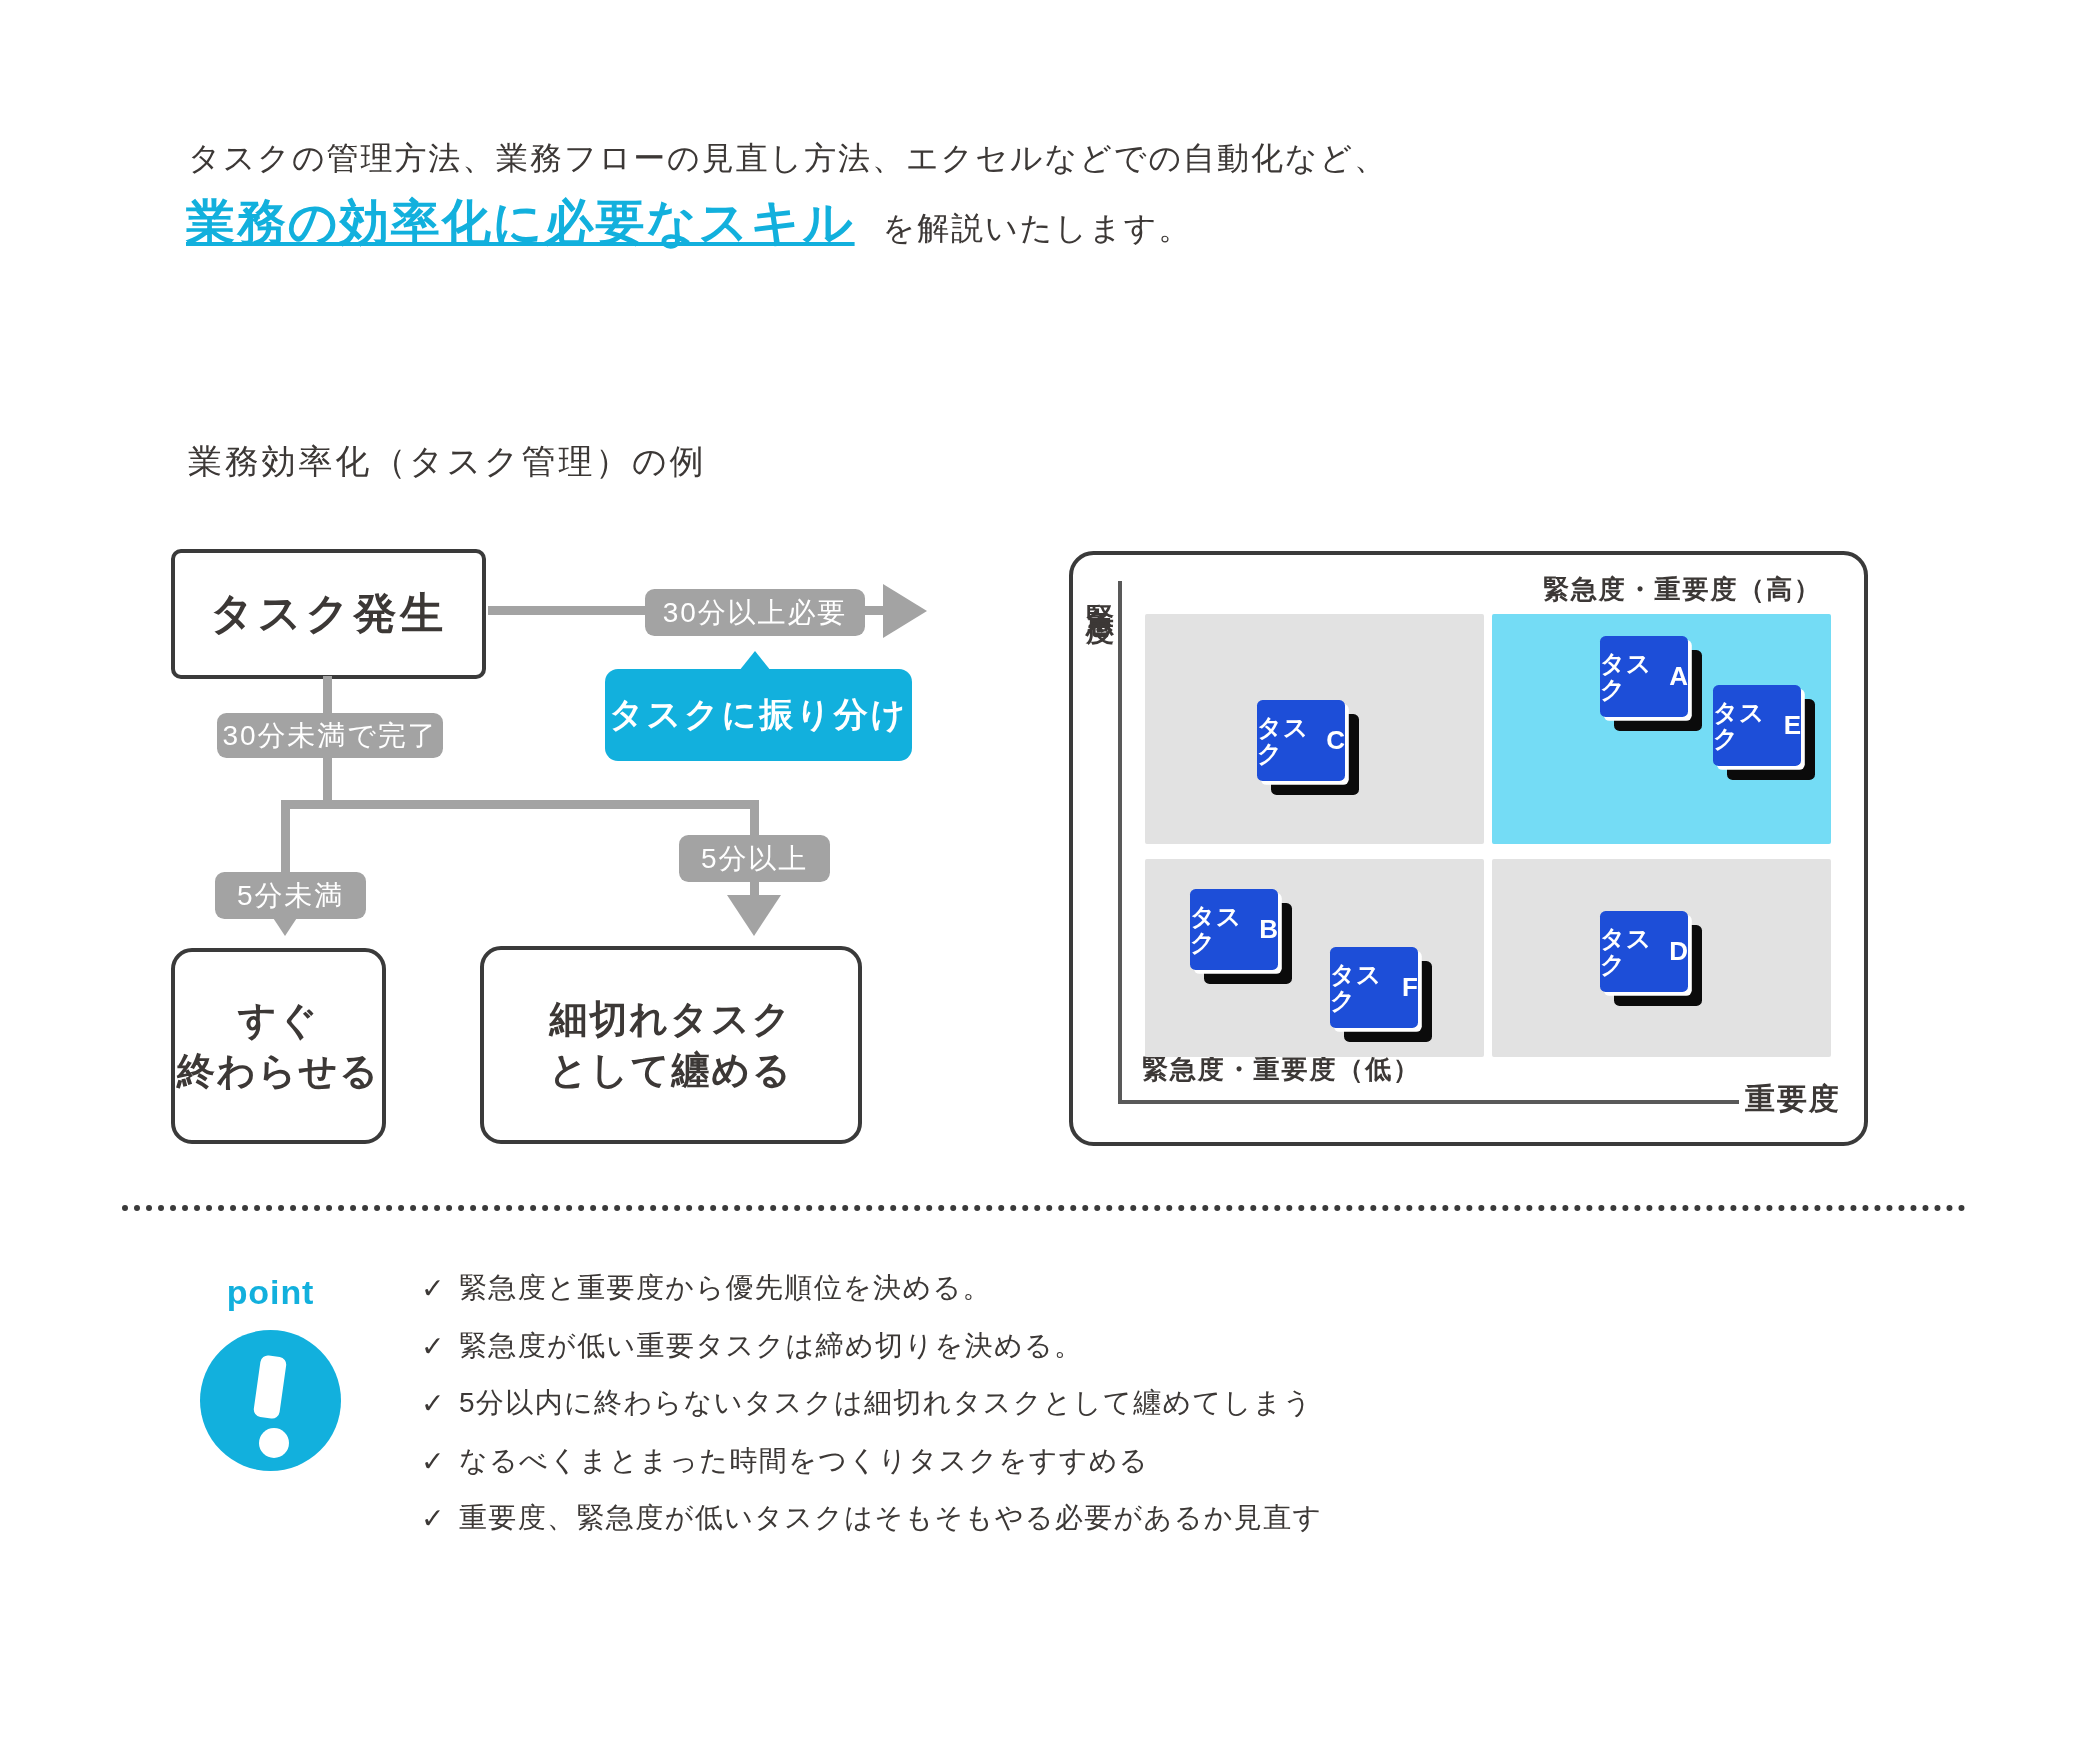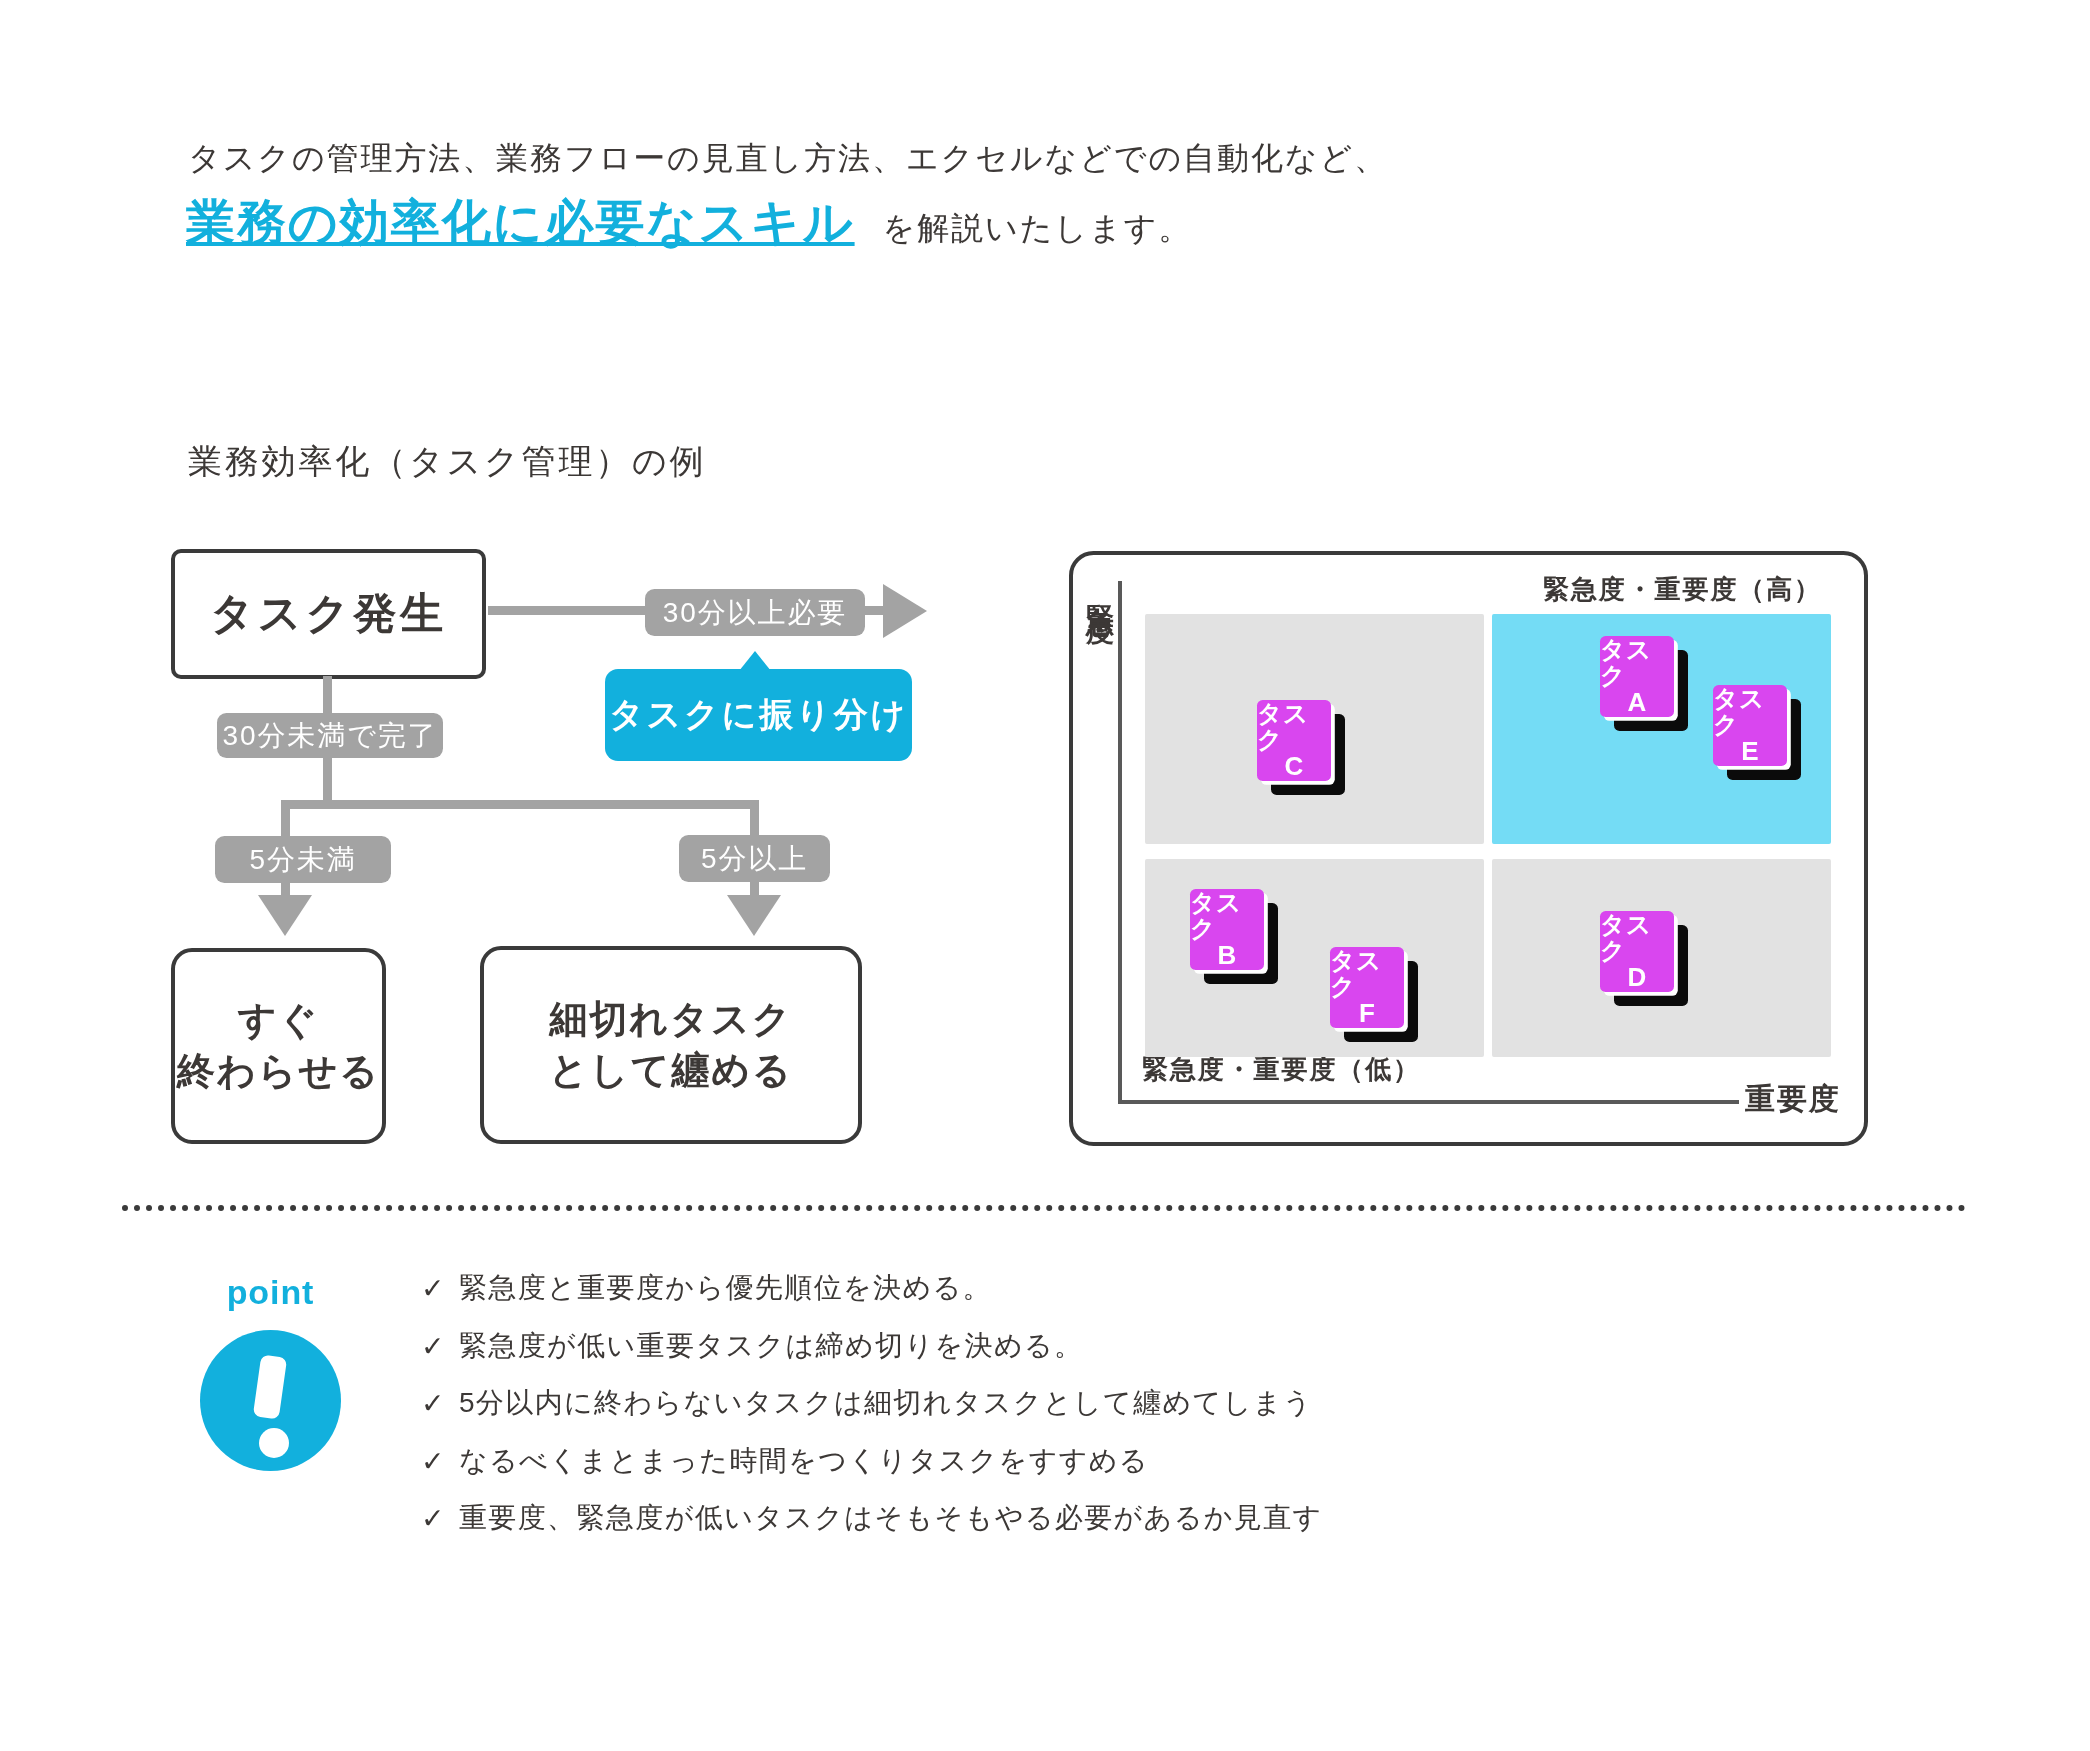--- a/index.html
+++ b/index.html
@@ -34,21 +34,21 @@
     border-left:44px solid #a3a3a3;border-top:27px solid transparent;border-bottom:27px solid transparent;}
   .arrow-down{width:0;height:0;z-index:1;
     border-top:41px solid #a3a3a3;border-left:27px solid transparent;border-right:27px solid transparent;}
   .arrow-down-left{left:258px;top:895px;}
   .arrow-down-right{left:727px;top:895px;}
 
   .gray-label{background:#a3a3a3;color:#fff;border-radius:9.4px;display:flex;align-items:center;
     justify-content:center;font-size:28px;letter-spacing:1.9px;font-weight:500;z-index:2;}
   .label-over30{left:645px;top:589px;width:220px;height:47px;}
   .label-under30{left:217px;top:713px;width:226px;height:45px;}
-  .label-under5{left:215px;top:836px;width:176px;height:47px;}
+  .label-under5{left:215px;top:872px;width:151px;height:47px;}
   .label-over5{left:679px;top:835px;width:151px;height:47px;}
 
   .assign-box{left:605px;top:669px;width:307px;height:92px;border-radius:13px;background:#12b0dd;
     display:flex;align-items:center;justify-content:center;z-index:3;}
   .assign-box::before{content:"";position:absolute;top:-18px;left:134px;width:0;height:0;
     border-left:16px solid transparent;border-right:16px solid transparent;border-bottom:20px solid #12b0dd;}
   .assign-text{color:#fff;font-size:34px;font-weight:700;letter-spacing:2.8px;}
 
   
   .matrix-panel{left:1069px;top:551px;width:791px;height:587px;background:#fff;
@@ -60,22 +60,22 @@
   .x-axis-line{left:45px;top:545px;width:621px;height:3.8px;background:#595959;}
   .x-axis-label{left:672px;top:524px;font-size:30px;font-weight:600;letter-spacing:1.9px;}
   .high-label{right:42px;top:17px;font-size:26px;font-weight:600;letter-spacing:1.9px;}
   .low-label{left:69px;top:497px;font-size:26px;font-weight:600;letter-spacing:1.9px;}
   .quad{border-radius:1.9px;}
   .quad-tl{left:72px;top:59px;width:339px;height:230px;background:#e2e2e2;}
   .quad-tr{left:419px;top:59px;width:339px;height:230px;background:#74dcf5;}
   .quad-bl{left:72px;top:304px;width:339px;height:198px;background:#e2e2e2;}
   .quad-br{left:419px;top:304px;width:339px;height:198px;background:#e2e2e2;}
 
-  .cube{width:74px;height:81px;background:#d946ef;border-radius:5.6px;color:#fff;
-    display:flex;flex-direction:column;align-items:center;justify-content:center;line-height:1.05;
+  .cube{width:88px;height:81px;background:#1d4ed8;border-radius:5.6px;color:#fff;
+    display:flex;flex-direction:row;align-items:center;justify-content:center;line-height:1.05;
     box-shadow:3.8px 3.8px 0 #ffffff,14px 14px 0 #0b0b0b;z-index:2;}
   .cube .cw{font-size:24.5px;font-weight:700;letter-spacing:0.9px;}
   .cube .cl{font-size:26px;font-weight:700;}
   .cube-a{left:527px;top:81px;}
   .cube-e{left:640px;top:130px;}
   .cube-c{left:184px;top:145px;}
   .cube-b{left:117px;top:334px;}
   .cube-f{left:257px;top:392px;}
   .cube-d{left:527px;top:356px;}
 

